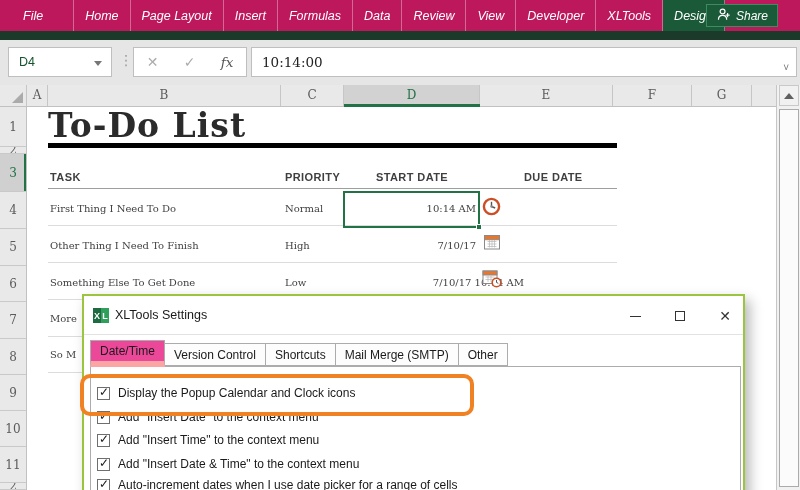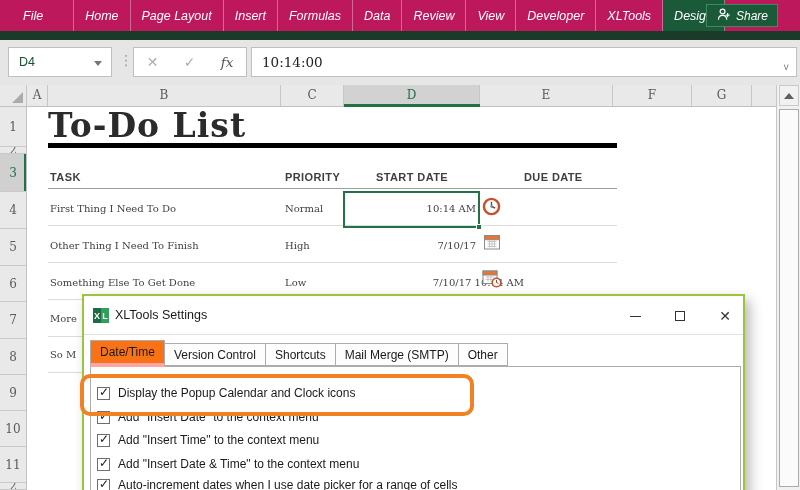--- a/index.html
+++ b/index.html
@@ -96,21 +96,21 @@
   .dtitle-text { position:absolute; left:31px; top:12px; font-size:12.5px; color:#1A1A1A; }
   .wbtn { position:absolute; top:9px; width:30px; height:22px; display:flex; align-items:center;
           justify-content:center; color:#333; }
   .wbtn.min { left:536px; } .wbtn.max { left:581px; } .wbtn.close { left:626px; font-size:14px; }
   .wbtn.min i { display:block; width:11px; height:1px; background:#333; }
   .wbtn.max i { display:block; width:10px; height:10px; border:1px solid #333; }
 
   .dtabs { position:absolute; left:6px; top:44px; display:flex; align-items:flex-end; z-index:2; }
   .dtab { height:23px; padding:0 9px; background:#FDFDFD; border:1px solid #ACACAC; border-left:none;
           font-size:12px; color:#1A1A1A; display:flex; align-items:center; white-space:nowrap; }
-  .dtab.active { height:27px; background:#f97316; border-left:1px solid #ACACAC; border-bottom:4px solid #fca5a5;
+  .dtab.active { height:27px; background:#ec4899; border-left:1px solid #ACACAC; border-bottom:6px solid #fca5a5;
                  margin-bottom:-1px; }
   .dpane { position:absolute; left:6px; top:70px; width:651px; height:210px; background:#fff;
            border:1px solid #ACACAC; }
   .opt { position:absolute; left:13px; height:16px; display:flex; align-items:center; }
   .cb { width:13px; height:13px; background:#fff; border:1px solid #6E6E6E; position:relative;
         flex:0 0 13px; }
   .cb::after { content:"✓"; position:absolute; left:1px; top:-3px; font-size:12px; color:#1C1C1C; }
   .opt label { margin-left:8px; font-size:12px; color:#1A1A1A; white-space:nowrap; }
 
   .orange-note { position:absolute; left:80px; top:374px; width:394px; height:42px;

